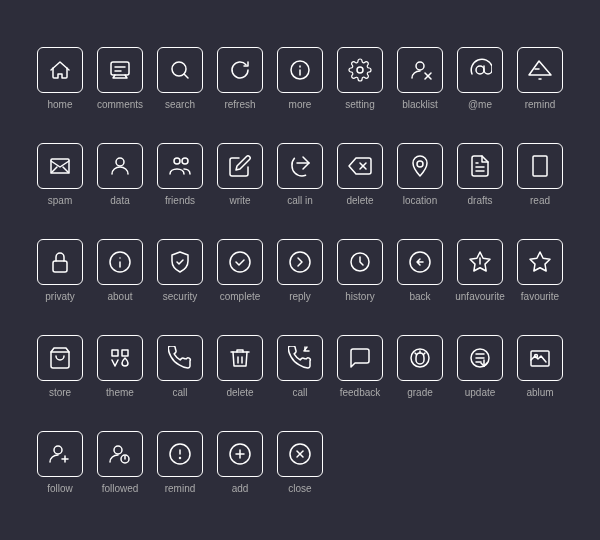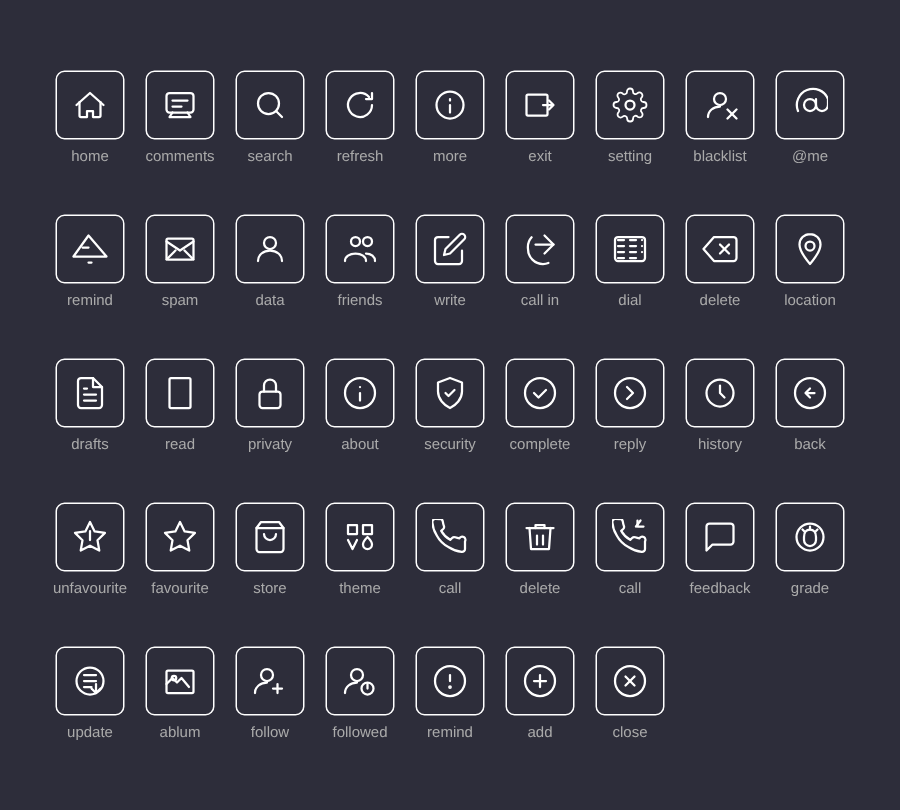--- a/index.html
+++ b/index.html
@@ -105,29 +105,20 @@
   <div class="icon-cell">
     <div class="icon-box">
       <svg viewBox="0 0 24 24">
           <circle cx="12" cy="12" r="9"></circle>
           <path d="M12 8v1M12 12v5"></path>
         </svg>
     </div>
     <span class="icon-label">more</span>
   </div>
 
-  <div class="icon-cell">
-    <div class="icon-box">
-      <svg viewBox="0 0 24 24">
-          <rect x="3" y="5" width="14" height="14" rx="1"></rect>
-          <path d="M14 12h7m-3-3l3 3-3 3"></path>
-        </svg>
-    </div>
-    <span class="icon-label">exit</span>
-  </div>
 
   <div class="icon-cell">
     <div class="icon-box">
       <svg viewBox="0 0 24 24">
           <circle cx="12" cy="12" r="3"></circle>
           <path d="M19.4 15a1.65 1.65 0 00.33 1.82l.06.06a2 2 0 010 2.83 2 2 0 01-2.83 0l-.06-.06a1.65 1.65 0 00-1.82-.33 1.65 1.65 0 00-1 1.51V21a2 2 0 01-2 2 2 2 0 01-2-2v-.09A1.65 1.65 0 009 19.4a1.65 1.65 0 00-1.82.33l-.06.06a2 2 0 01-2.83 0 2 2 0 010-2.83l.06-.06A1.65 1.65 0 004.68 15a1.65 1.65 0 00-1.51-1H3a2 2 0 01-2-2 2 2 0 012-2h.09A1.65 1.65 0 004.6 9a1.65 1.65 0 00-.33-1.82l-.06-.06a2 2 0 010-2.83 2 2 0 012.83 0l.06.06A1.65 1.65 0 009 4.68a1.65 1.65 0 001-1.51V3a2 2 0 012-2 2 2 0 012 2v.09a1.65 1.65 0 001 1.51 1.65 1.65 0 001.82-.33l.06-.06a2 2 0 012.83 0 2 2 0 010 2.83l-.06.06A1.65 1.65 0 0019.4 9a1.65 1.65 0 001.51 1H21a2 2 0 012 2 2 2 0 01-2 2h-.09a1.65 1.65 0 00-1.51 1z" stroke-width="1.2"></path>
         </svg>
     </div>
     <span class="icon-label">setting</span>
   </div>
@@ -213,39 +204,20 @@
     <div class="icon-box">
       <svg viewBox="0 0 24 24">
           <path d="M15 3l6 6-6 6"></path>
           <path d="M21 9H9"></path>
           <path d="M6.4 4.2A10 10 0 004 12a10 10 0 0010 10 10 10 0 003.6-.7"></path>
         </svg>
     </div>
     <span class="icon-label">call in</span>
   </div>
 
-  <div class="icon-cell">
-    <div class="icon-box">
-      <svg viewBox="0 0 24 24">
-          <line x1="4" y1="6" x2="8" y2="6"></line>
-          <line x1="12" y1="6" x2="16" y2="6"></line>
-          <line x1="20" y1="6" x2="20" y2="6"></line>
-          <line x1="4" y1="10" x2="8" y2="10"></line>
-          <line x1="12" y1="10" x2="16" y2="10"></line>
-          <line x1="20" y1="10" x2="20" y2="10"></line>
-          <line x1="4" y1="14" x2="8" y2="14"></line>
-          <line x1="12" y1="14" x2="16" y2="14"></line>
-          <line x1="20" y1="14" x2="20" y2="14"></line>
-          <line x1="4" y1="18" x2="8" y2="18"></line>
-          <line x1="12" y1="18" x2="16" y2="18"></line>
-          <rect x="2" y="4" width="20" height="16" rx="2"></rect>
-        </svg>
-    </div>
-    <span class="icon-label">dial</span>
-  </div>
 
   <div class="icon-cell">
     <div class="icon-box">
       <svg viewBox="0 0 24 24">
           <path d="M21 4H8l-7 8 7 8h13a2 2 0 002-2V6a2 2 0 00-2-2z"></path>
           <line x1="18" y1="9" x2="12" y2="15"></line>
           <line x1="12" y1="9" x2="18" y2="15"></line>
         </svg>
     </div>
     <span class="icon-label">delete</span>

